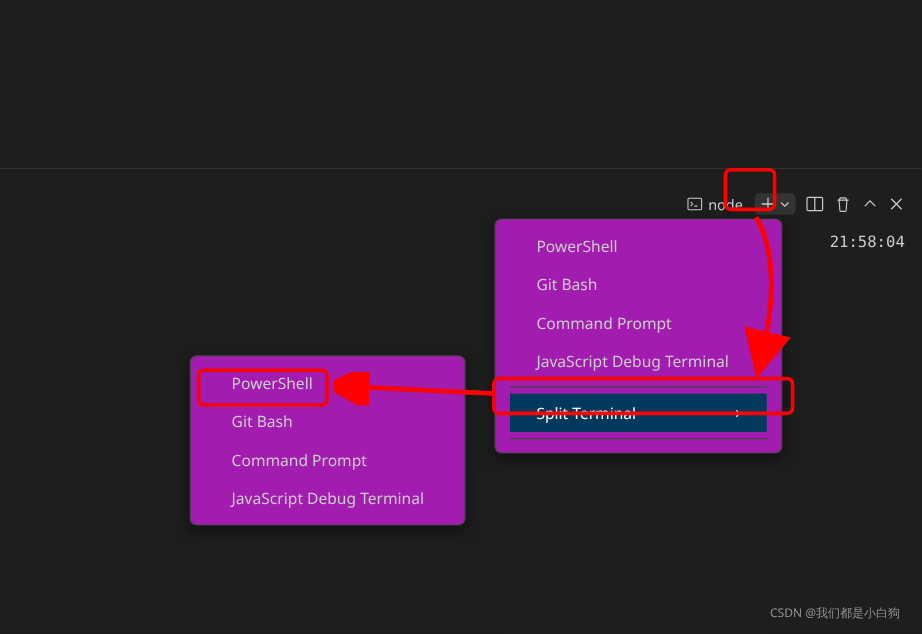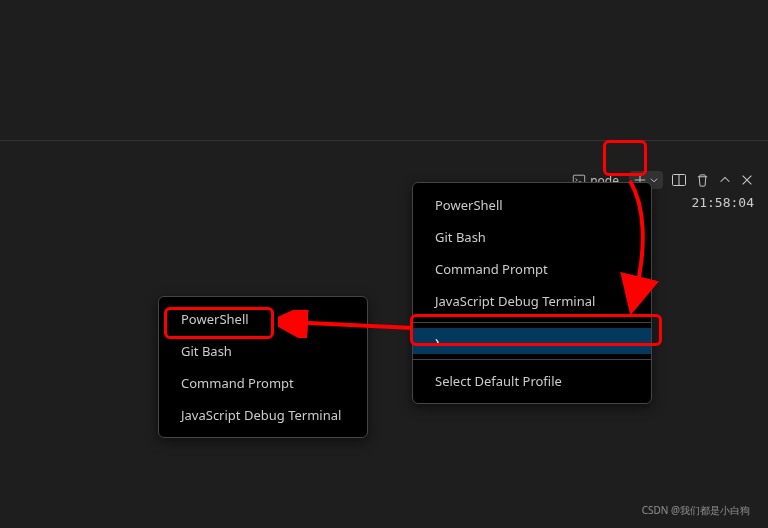--- a/index.html
+++ b/index.html
@@ -20,21 +20,21 @@
       border-bottom: 1px solid #333;
     }
     .terminal-area {
       width: 100%;
       height: 387px;
       background: #1e1e1e;
       position: relative;
     }
     .terminal-toolbar {
       position: absolute;
-      top: 26px;
+      top: 16px;
       right: 10px;
       display: flex;
       align-items: center;
       gap: 0;
       height: 26px;
     }
     .toolbar-item {
       display: flex;
       align-items: center;
       justify-content: center;
@@ -79,25 +79,25 @@
       height: 32px;
     }
     .red-box-powershell {
       top: 307px;
       left: 164px;
       width: 110px;
       height: 32px;
     }
     .menu {
       position: absolute;
-      background: #000000;
+      background: #a21caf;
       border: 1px solid #454545;
       border-radius: 6px;
       box-shadow: 0 4px 12px rgba(0,0,0,0.5);
-      padding: 6px 0;
+      padding: 6px 12px;
       min-width: 240px;
     }
     .menu-main {
       top: 182px;
       left: 412px;
     }
     .menu-sub {
       top: 296px;
       left: 158px;
       min-width: 210px;
@@ -205,26 +205,24 @@
     <span>Git Bash</span>
   </div>
   <div class="menu-item">
     <span>Command Prompt</span>
   </div>
   <div class="menu-item">
     <span>JavaScript Debug Terminal</span>
   </div>
   <div class="menu-separator"></div>
   <div class="menu-item highlighted">
+    <span>Split Terminal</span>
     <span class="chevron">›</span>
   </div>
   <div class="menu-separator"></div>
-  <div class="menu-item">
-    <span>Select Default Profile</span>
-  </div>
 </div>
 
 <div class="menu menu-sub">
   <div class="menu-item">
     <span>PowerShell</span>
   </div>
   <div class="menu-item">
     <span>Git Bash</span>
   </div>
   <div class="menu-item">

